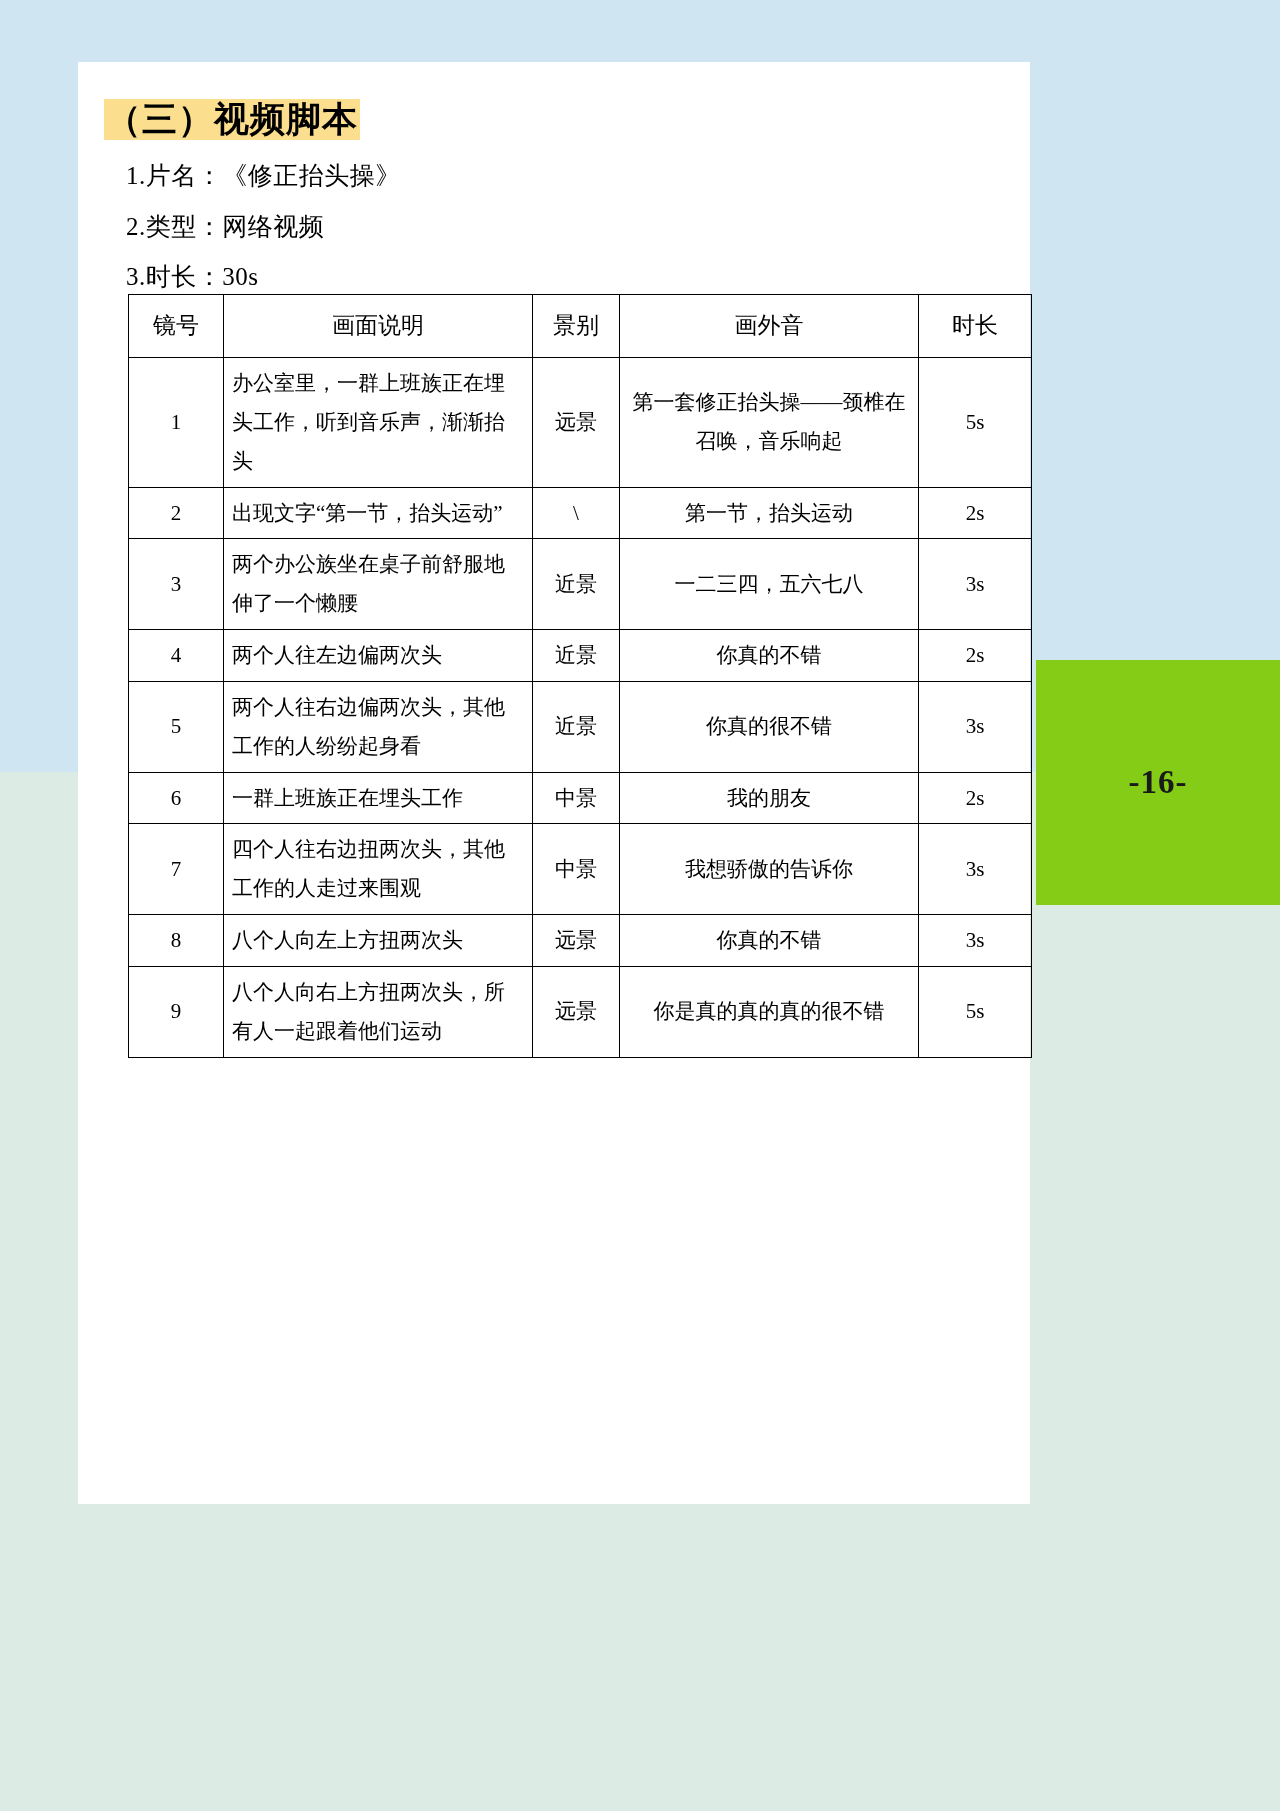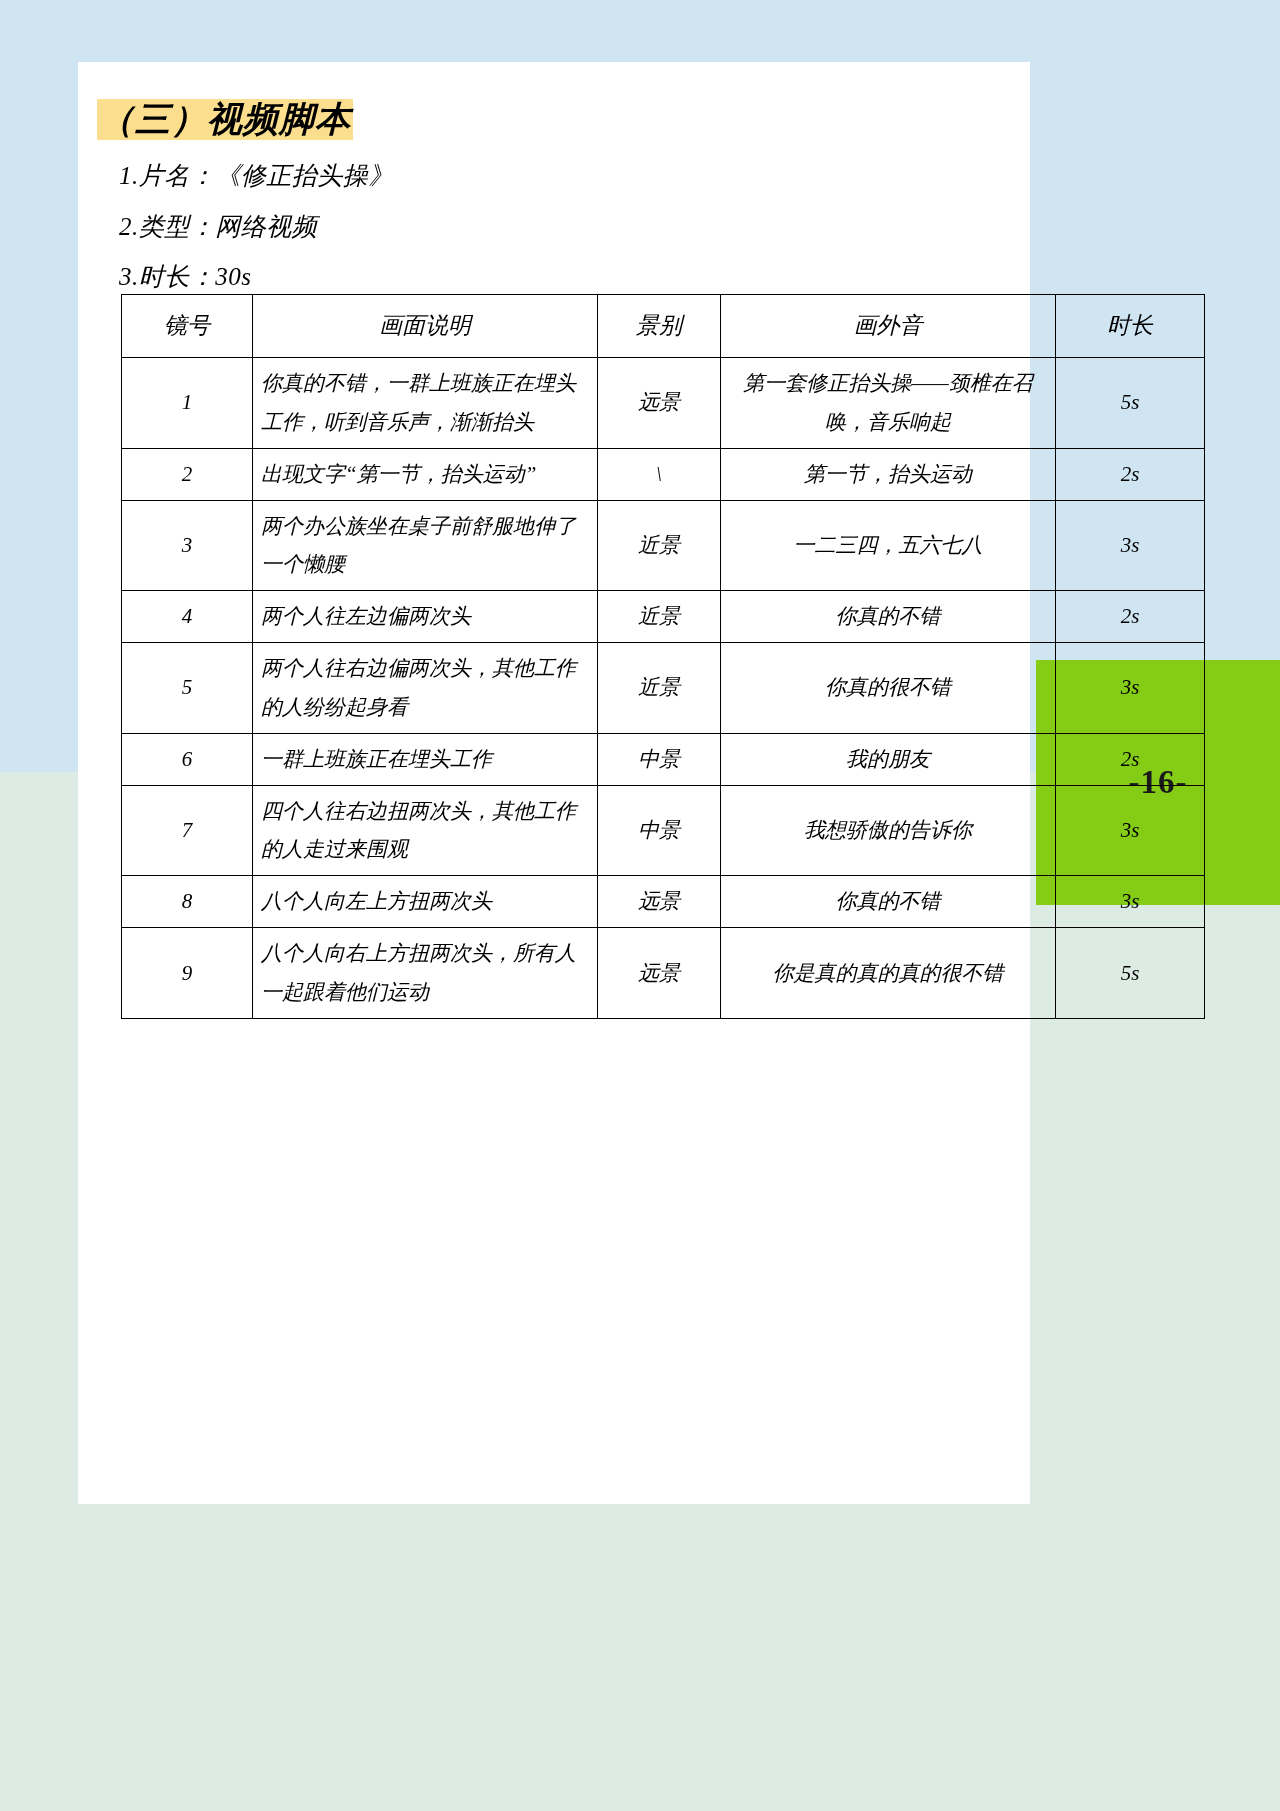--- a/index.html
+++ b/index.html
@@ -54,26 +54,25 @@
     font-family: "Liberation Serif", "DejaVu Serif", serif;
     font-size: 33px;
     font-weight: bold;
     color: #1a1a1a;
     letter-spacing: 1px;
   }
 
   
   .doc {
     position: absolute;
-    left: 71px; top: 62px;
+    left: 78px; top: 62px;
     width: 952px; height: 1058px;
     z-index: 4;
     padding: 0;
     box-sizing: border-box;
-    font-style: italic;
   }
 
   .doc-title {
     position: absolute;
     left: 26px;
     top: 34px;
     font-size: 35px;
     font-weight: bold;
     color: #000;
     letter-spacing: 1px;
@@ -118,21 +117,21 @@
   .col-no     { width: 86px;  text-align: center; }
   .col-desc   { width: 300px; text-align: left; padding-left: 14px; }
   .col-shot   { width: 78px;  text-align: center; }
   .col-vo     { width: 290px; text-align: center; }
   .col-dur    { width: 104px; text-align: center; }
 
   table.script-table thead td {
     text-align: center;
     font-size: 23px;
     height: 54px;
-    padding: 4px 22px;
+    padding: 4px 4px;
     line-height: 1.3;
   }
   thead .col-desc { text-align: center; padding-left: 6px; }
 
   .cell-num {
     font-size: 20px;
   }
   .cell-dur {
     font-size: 20px;
   }
@@ -165,21 +164,21 @@
         <td class="col-no">镜号</td>
         <td class="col-desc">画面说明</td>
         <td class="col-shot">景别</td>
         <td class="col-vo">画外音</td>
         <td class="col-dur">时长</td>
       </tr>
     </thead>
     <tbody id="table-body">
         <tr>
           <td class="col-no cell-num">1</td>
-          <td class="col-desc">你真的不错，一群上班族正在埋头工作，听到音乐声，渐渐抬头</td>
+          <td class="col-desc">办公室里，一群上班族正在埋头工作，听到音乐声，渐渐抬头</td>
           <td class="col-shot">远景</td>
           <td class="col-vo">第一套修正抬头操——颈椎在召唤，音乐响起</td>
           <td class="col-dur cell-dur">5s</td>
         </tr>
         <tr>
           <td class="col-no cell-num">2</td>
           <td class="col-desc">出现文字“第一节，抬头运动”</td>
           <td class="col-shot">\</td>
           <td class="col-vo">第一节，抬头运动</td>
           <td class="col-dur cell-dur">2s</td>

